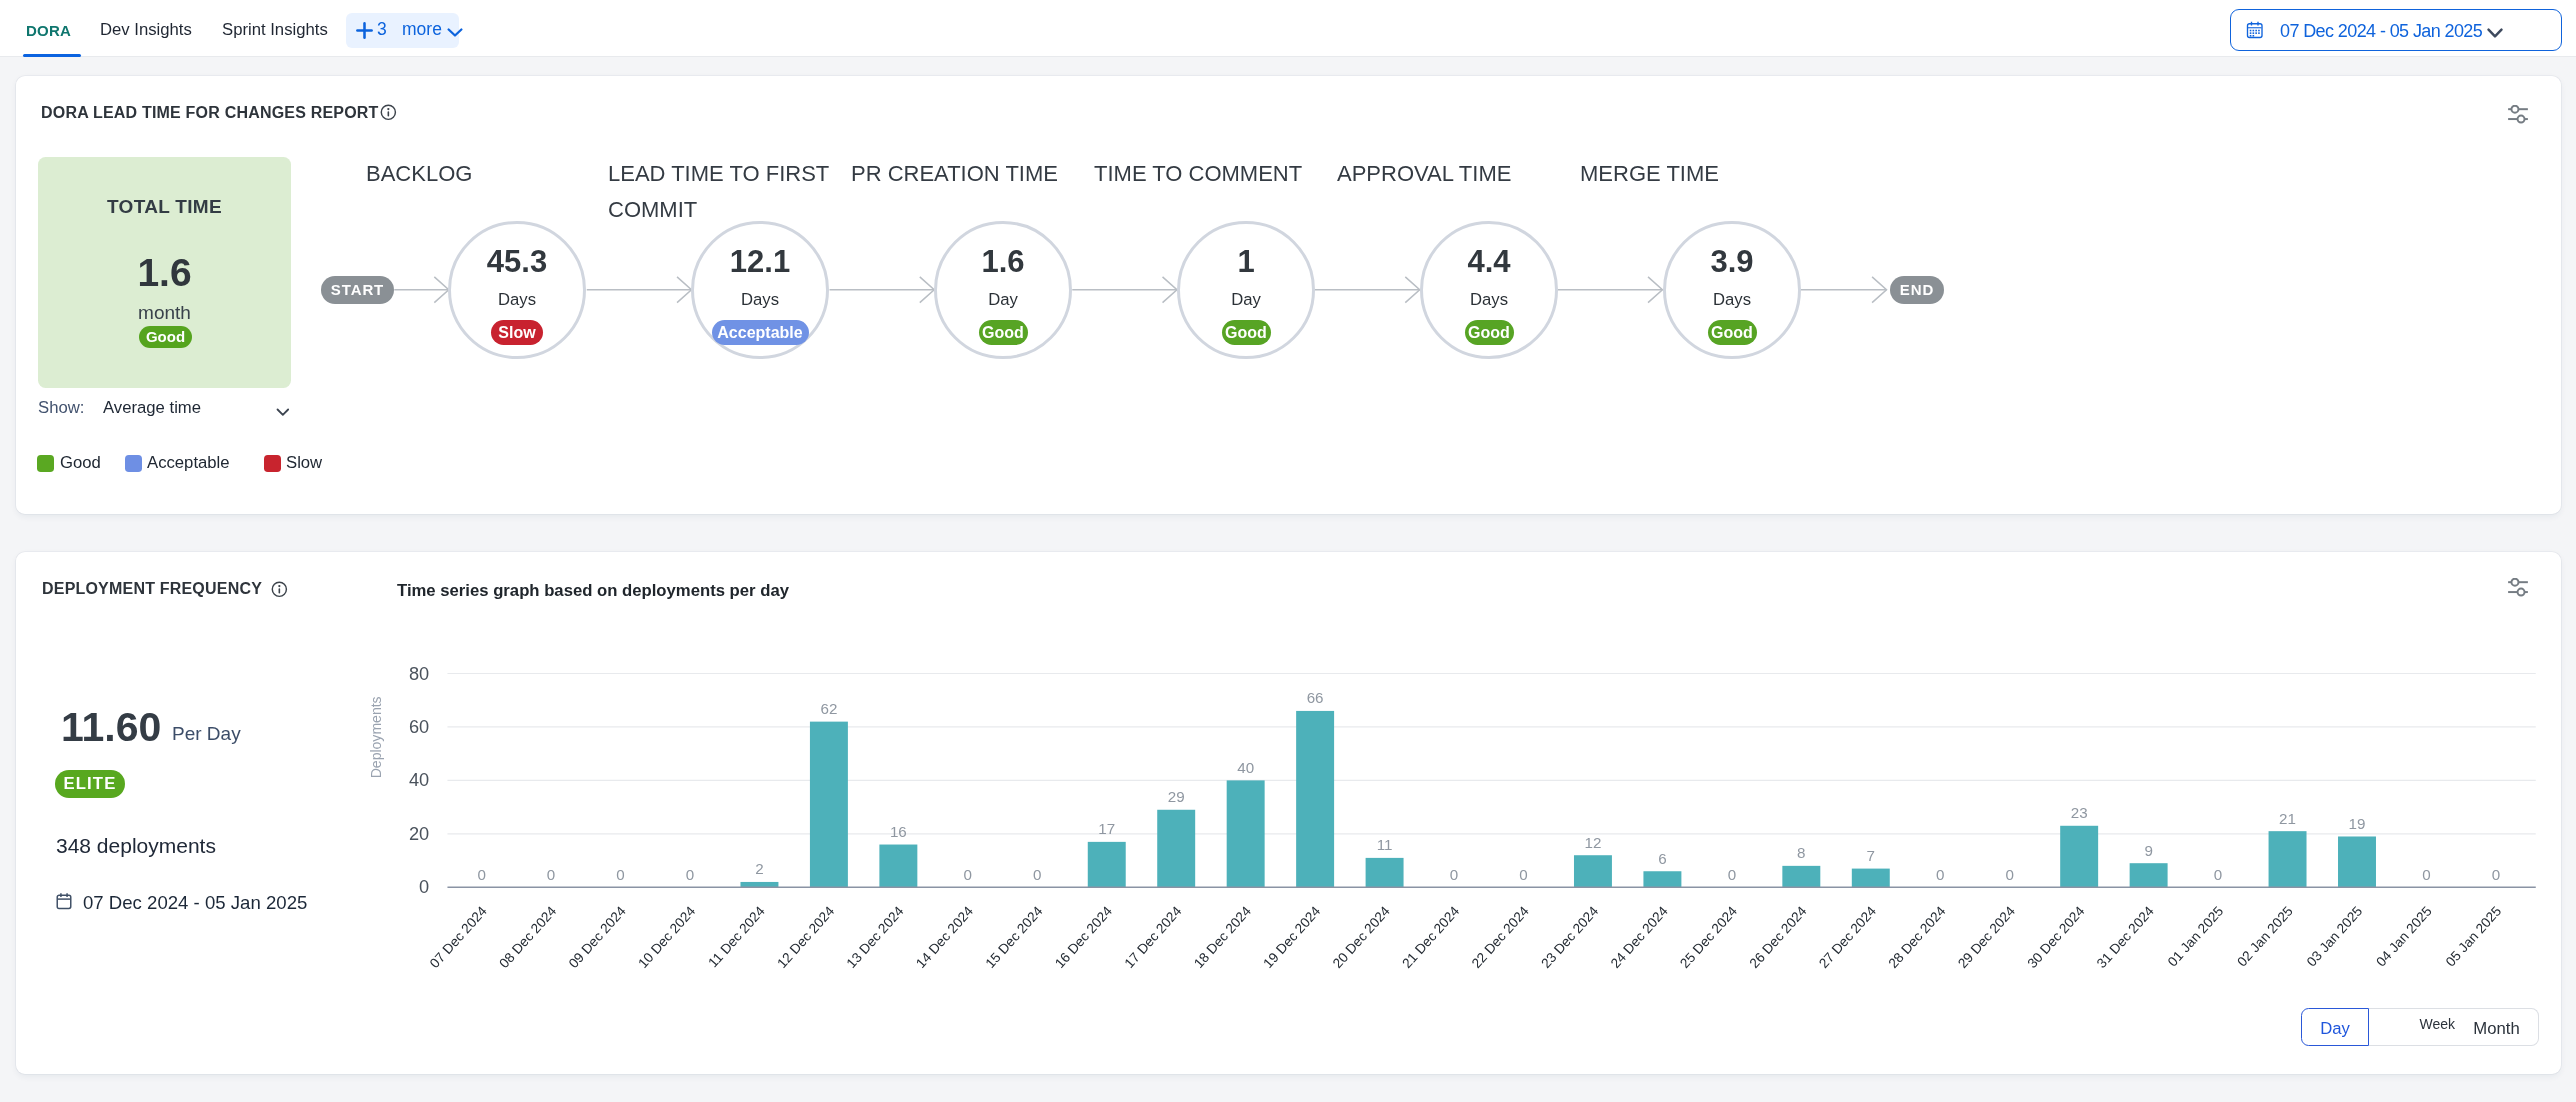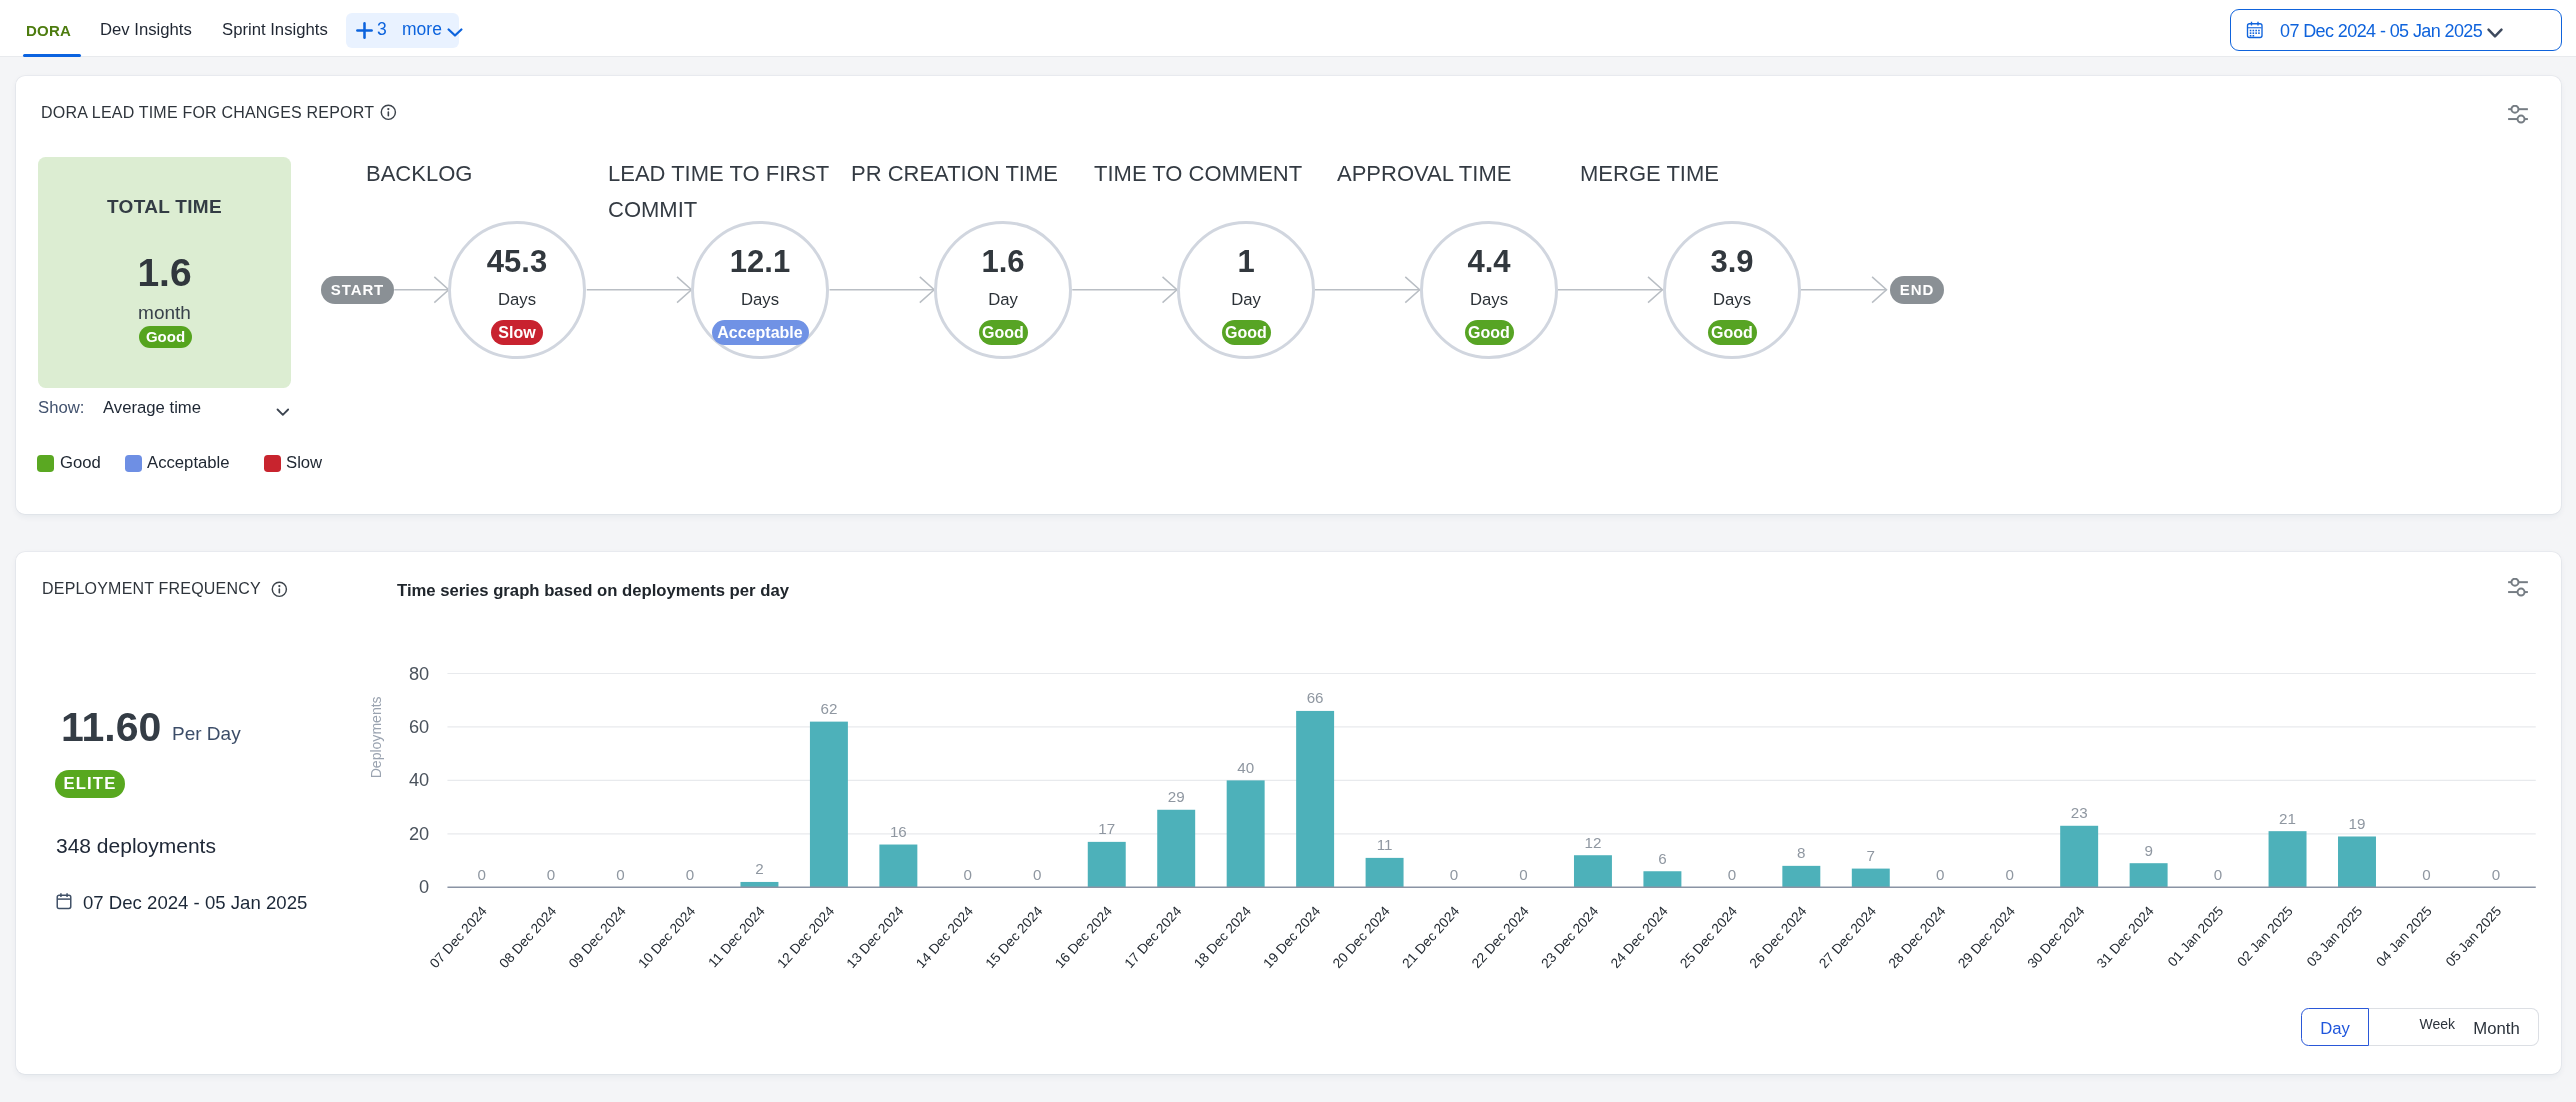--- a/index.html
+++ b/index.html
@@ -1,29 +1,29 @@
 <!DOCTYPE html>
 <html style="font-size:12px"><head><meta charset="utf-8">
 <style>
 * { margin:0; padding:0; box-sizing:border-box; }
 html,body { width:2576px; height:1102px; font-family:"Liberation Sans", sans-serif; background:#f4f5f7; position:relative; }
 .abs { position:absolute; }
 .card { position:absolute; background:#fff; border-radius:9px; box-shadow:0 0 0 0.8px rgba(23,43,77,.05), 0 2.3px 6px rgba(23,43,77,.06); }
-.ctitle { position:absolute; font-size:16px; font-weight:normal; color:#2e343b; letter-spacing:0.2px; }
+.ctitle { position:absolute; font-size:16px; font-weight:bold; color:#2e343b; letter-spacing:0.2px; }
 .circ { position:absolute; width:138px; height:138px; border-radius:50%; background:#fff; border:3px solid #d1d6df; text-align:center; }
 .cnum { margin-top:20px; font-size:31px; font-weight:bold; color:#32383e; line-height:35px; }
 .cunit { font-size:16.7px; color:#2b3137; line-height:18px; margin-top:12px; }
 .cpill { margin:11.4px auto 0; height:25px; line-height:25px; border-radius:13px; color:#fff; font-size:16px; font-weight:bold; }
 .flabel { position:absolute; top:156px; width:304px; text-align:left; font-size:22px; color:#343b43; line-height:36px; }
 .gpill { position:absolute; border-radius:14.4px; color:#fff; font-weight:bold; text-align:center; }
 </style></head>
 <body>
 
 <div class="abs" style="left:0;top:0;width:2576px;height:57px;background:#fff;border-bottom:1.5px solid #e8eaed"></div>
-<div class="abs" style="left:26px;top:23px;font-size:15px;line-height:15px;font-weight:bold;color:#4d7c0f;letter-spacing:0.2px">DORA</div>
+<div class="abs" style="left:26px;top:23px;font-size:15px;line-height:15px;font-weight:bold;color:#0f766e;letter-spacing:0.2px">DORA</div>
 <div class="abs" style="left:100px;top:22px;font-size:16.7px;color:#1f2632;line-height:16.7px">Dev Insights</div>
 <div class="abs" style="left:222px;top:22px;font-size:16.7px;color:#1f2632;line-height:16.7px">Sprint Insights</div>
 <div class="abs" style="left:22.6px;top:54px;width:58px;height:3px;background:#0b63e0;border-radius:1.5px"></div>
 <div class="abs" style="left:346px;top:13px;width:113px;height:35px;background:#e9f2ff;border-radius:6px"></div>
 <div class="abs" style="left:354px;top:20px;width:21px;height:21px">
   <svg width="21" height="21" viewBox="0 0 28 28">
       <g stroke="#0c63dd" stroke-width="3.4" stroke-linecap="round">
         <line x1="14" y1="4.5" x2="14" y2="23.5"></line>
         <line x1="4.5" y1="14" x2="23.5" y2="14"></line>
       </g>

